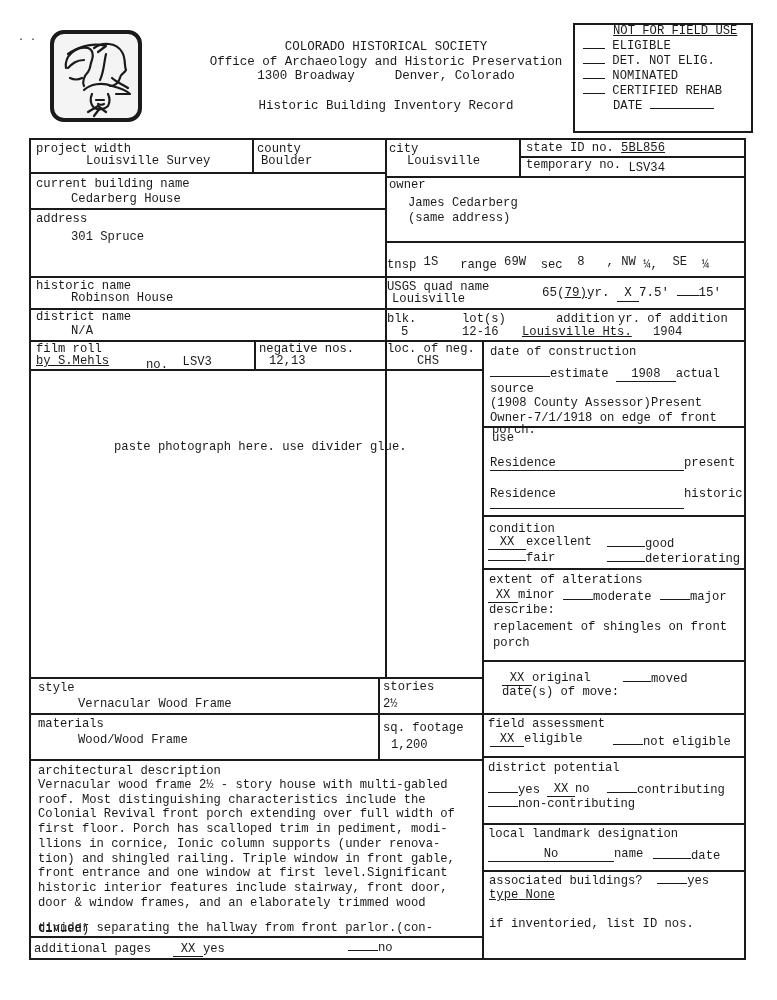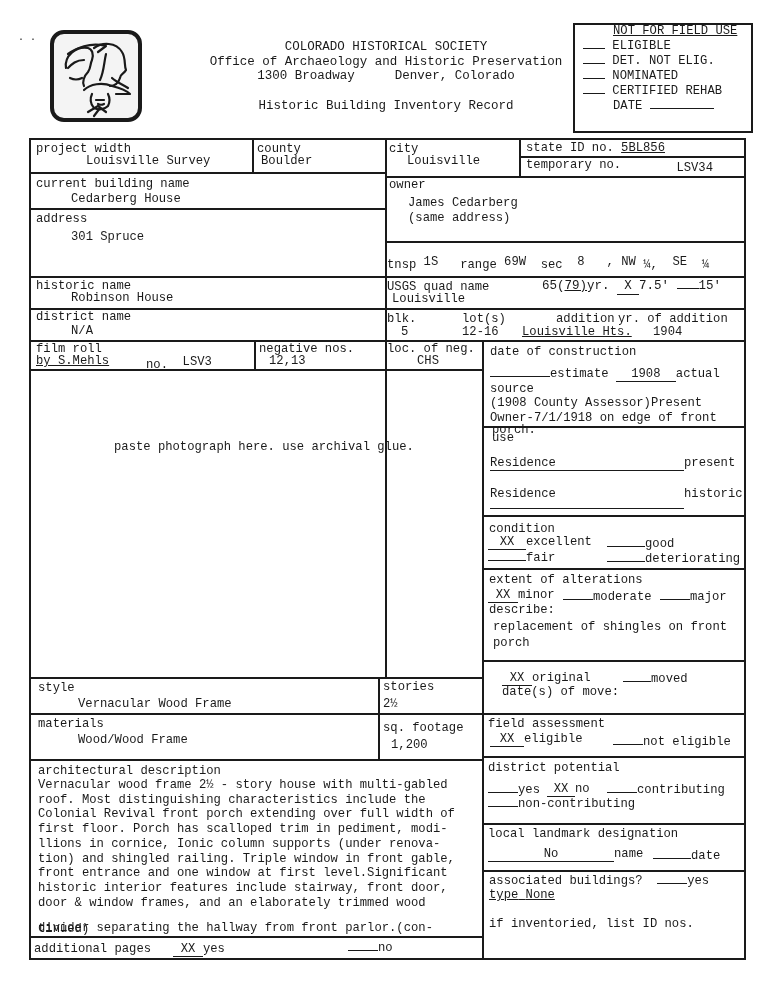--- a/index.html
+++ b/index.html
@@ -63,21 +63,21 @@
 <div class="hl" style="left:519px;top:156px;width:226px;height:1.5px;"></div>
 <div class="hl" style="left:385px;top:176px;width:361px;"></div>
 
 <div class="t" style="left:36px;top:142px;">project width</div>
 <div class="t" style="left:86px;top:154px;">Louisville Survey</div>
 <div class="t" style="left:257px;top:142px;">county</div>
 <div class="t" style="left:261px;top:154px;">Boulder</div>
 <div class="t" style="left:389px;top:142px;">city</div>
 <div class="t" style="left:407px;top:154px;">Louisville</div>
 <div class="t" style="left:526px;top:141px;"><span>state ID no.</span> <span class="u" style="border:none;text-decoration:underline;">5BL856</span></div>
-<div class="t" style="left:526px;top:158px;"><span>temporary no.</span> <span style="position:relative;top:3px;margin-left:48px;">LSV34</span></div>
+<div class="t" style="left:526px;top:158px;"><span>temporary no.</span> <span style="position:relative;top:3px;">LSV34</span></div>
 
 <div class="hl" style="left:29px;top:208px;width:358px;"></div>
 <div class="t" style="left:36px;top:177px;">current building name</div>
 <div class="t" style="left:71px;top:192px;">Cedarberg House</div>
 <div class="t" style="left:36px;top:212px;">address</div>
 <div class="t" style="left:71px;top:230px;">301 Spruce</div>
 
 <div class="t" style="left:389px;top:178px;">owner</div>
 <div class="t" style="left:408px;top:196px;">James Cedarberg</div>
 <div class="t" style="left:408px;top:211px;">(same address)</div>
@@ -85,21 +85,21 @@
 
 <div class="t" style="left:387px;top:258px;">
   <span>tnsp</span> <span style="position:relative;top:-3px;">1S</span>&nbsp;&nbsp;&nbsp;<span>range</span> <span style="position:relative;top:-3px;">69W</span>&nbsp;&nbsp;<span>sec</span>&nbsp;&nbsp;<span style="position:relative;top:-3px;">8</span>&nbsp;&nbsp;&nbsp;<span style="position:relative;top:-3px;">, NW</span> <span>¼,</span>&nbsp;&nbsp;<span style="position:relative;top:-3px;">SE</span>&nbsp;&nbsp;<span>¼</span>
 </div>
 <div class="hl" style="left:29px;top:276px;width:717px;"></div>
 
 <div class="t" style="left:36px;top:279px;">historic name</div>
 <div class="t" style="left:71px;top:291px;">Robinson House</div>
 <div class="t" style="left:387px;top:280px;">USGS quad name</div>
 <div class="t" style="left:392px;top:292px;">Louisville</div>
-<div class="t" style="left:542px;top:279px;font-size:12.5px;">
+<div class="t" style="left:542px;top:286px;font-size:12.5px;">
   <span>65(</span><span style="text-decoration:underline;">79)</span><span>yr.</span> <span class="u" style="width:22px;">X</span><span>7.5'</span> <span class="blank" style="width:22px;"></span><span>15'</span>
 </div>
 <div class="hl" style="left:29px;top:308px;width:717px;"></div>
 
 <div class="t" style="left:36px;top:310px;">district name</div>
 <div class="t" style="left:71px;top:324px;">N/A</div>
 <div class="t" style="left:387px;top:312px;">blk.</div>
 <div class="t" style="left:401px;top:325px;">5</div>
 <div class="t" style="left:462px;top:312px;">lot(s)</div>
 <div class="t" style="left:462px;top:325px;">12-16</div>
@@ -113,21 +113,21 @@
 <div class="vl" style="left:482px;top:340px;height:620px;"></div>
 <div class="hl" style="left:29px;top:369px;width:455px;"></div>
 <div class="t" style="left:36px;top:342px;">film roll</div>
 <div class="t" style="left:36px;top:354px;text-decoration:underline;">by S.Mehls</div>
 <div class="t" style="left:146px;top:355px;"><span style="text-decoration:underline;position:relative;top:3px;">no.</span>&nbsp;&nbsp;<span>LSV3</span></div>
 <div class="t" style="left:259px;top:342px;">negative nos.</div>
 <div class="t" style="left:269px;top:354px;">12,13</div>
 <div class="t" style="left:387px;top:342px;">loc. of neg.</div>
 <div class="t" style="left:417px;top:354px;">CHS</div>
 
-<div class="t" style="left:114px;top:440px;">paste photograph here.  use archival glue.</div>
+<div class="t" style="left:114px;top:440px;">paste photograph here.  use divider glue.</div>
 
 <div class="t" style="left:490px;top:345px;">date of construction</div>
 <div class="t" style="left:490px;top:367px;"><span class="blank" style="width:60px;"></span><span>estimate</span> <span class="u" style="width:60px;">1908</span><span>actual</span></div>
 <div class="t" style="left:490px;top:382px;">source</div>
 <div class="t" style="left:490px;top:396px;">(1908 County Assessor)Present</div>
 <div class="t" style="left:490px;top:411px;">Owner-7/1/1918 on edge of front</div>
 <div class="hl" style="left:482px;top:426px;width:264px;"></div>
 <div class="t" style="left:492px;top:423px;">porch.</div>
 
 <div class="t" style="left:492px;top:431px;">use</div>

